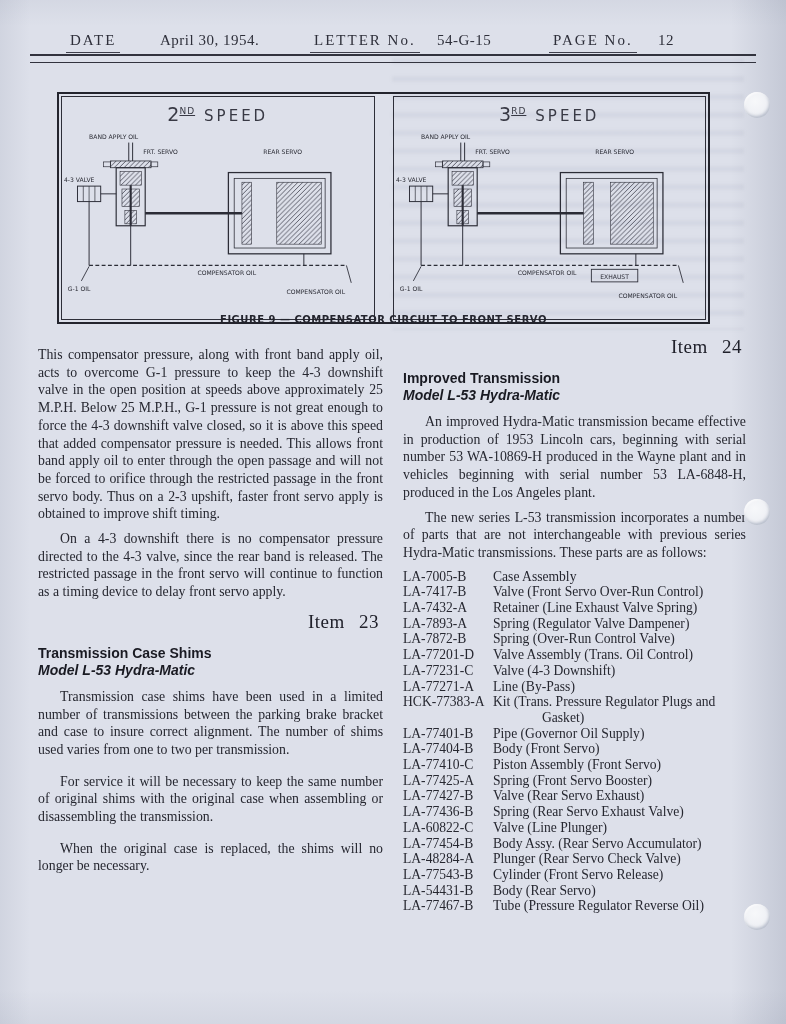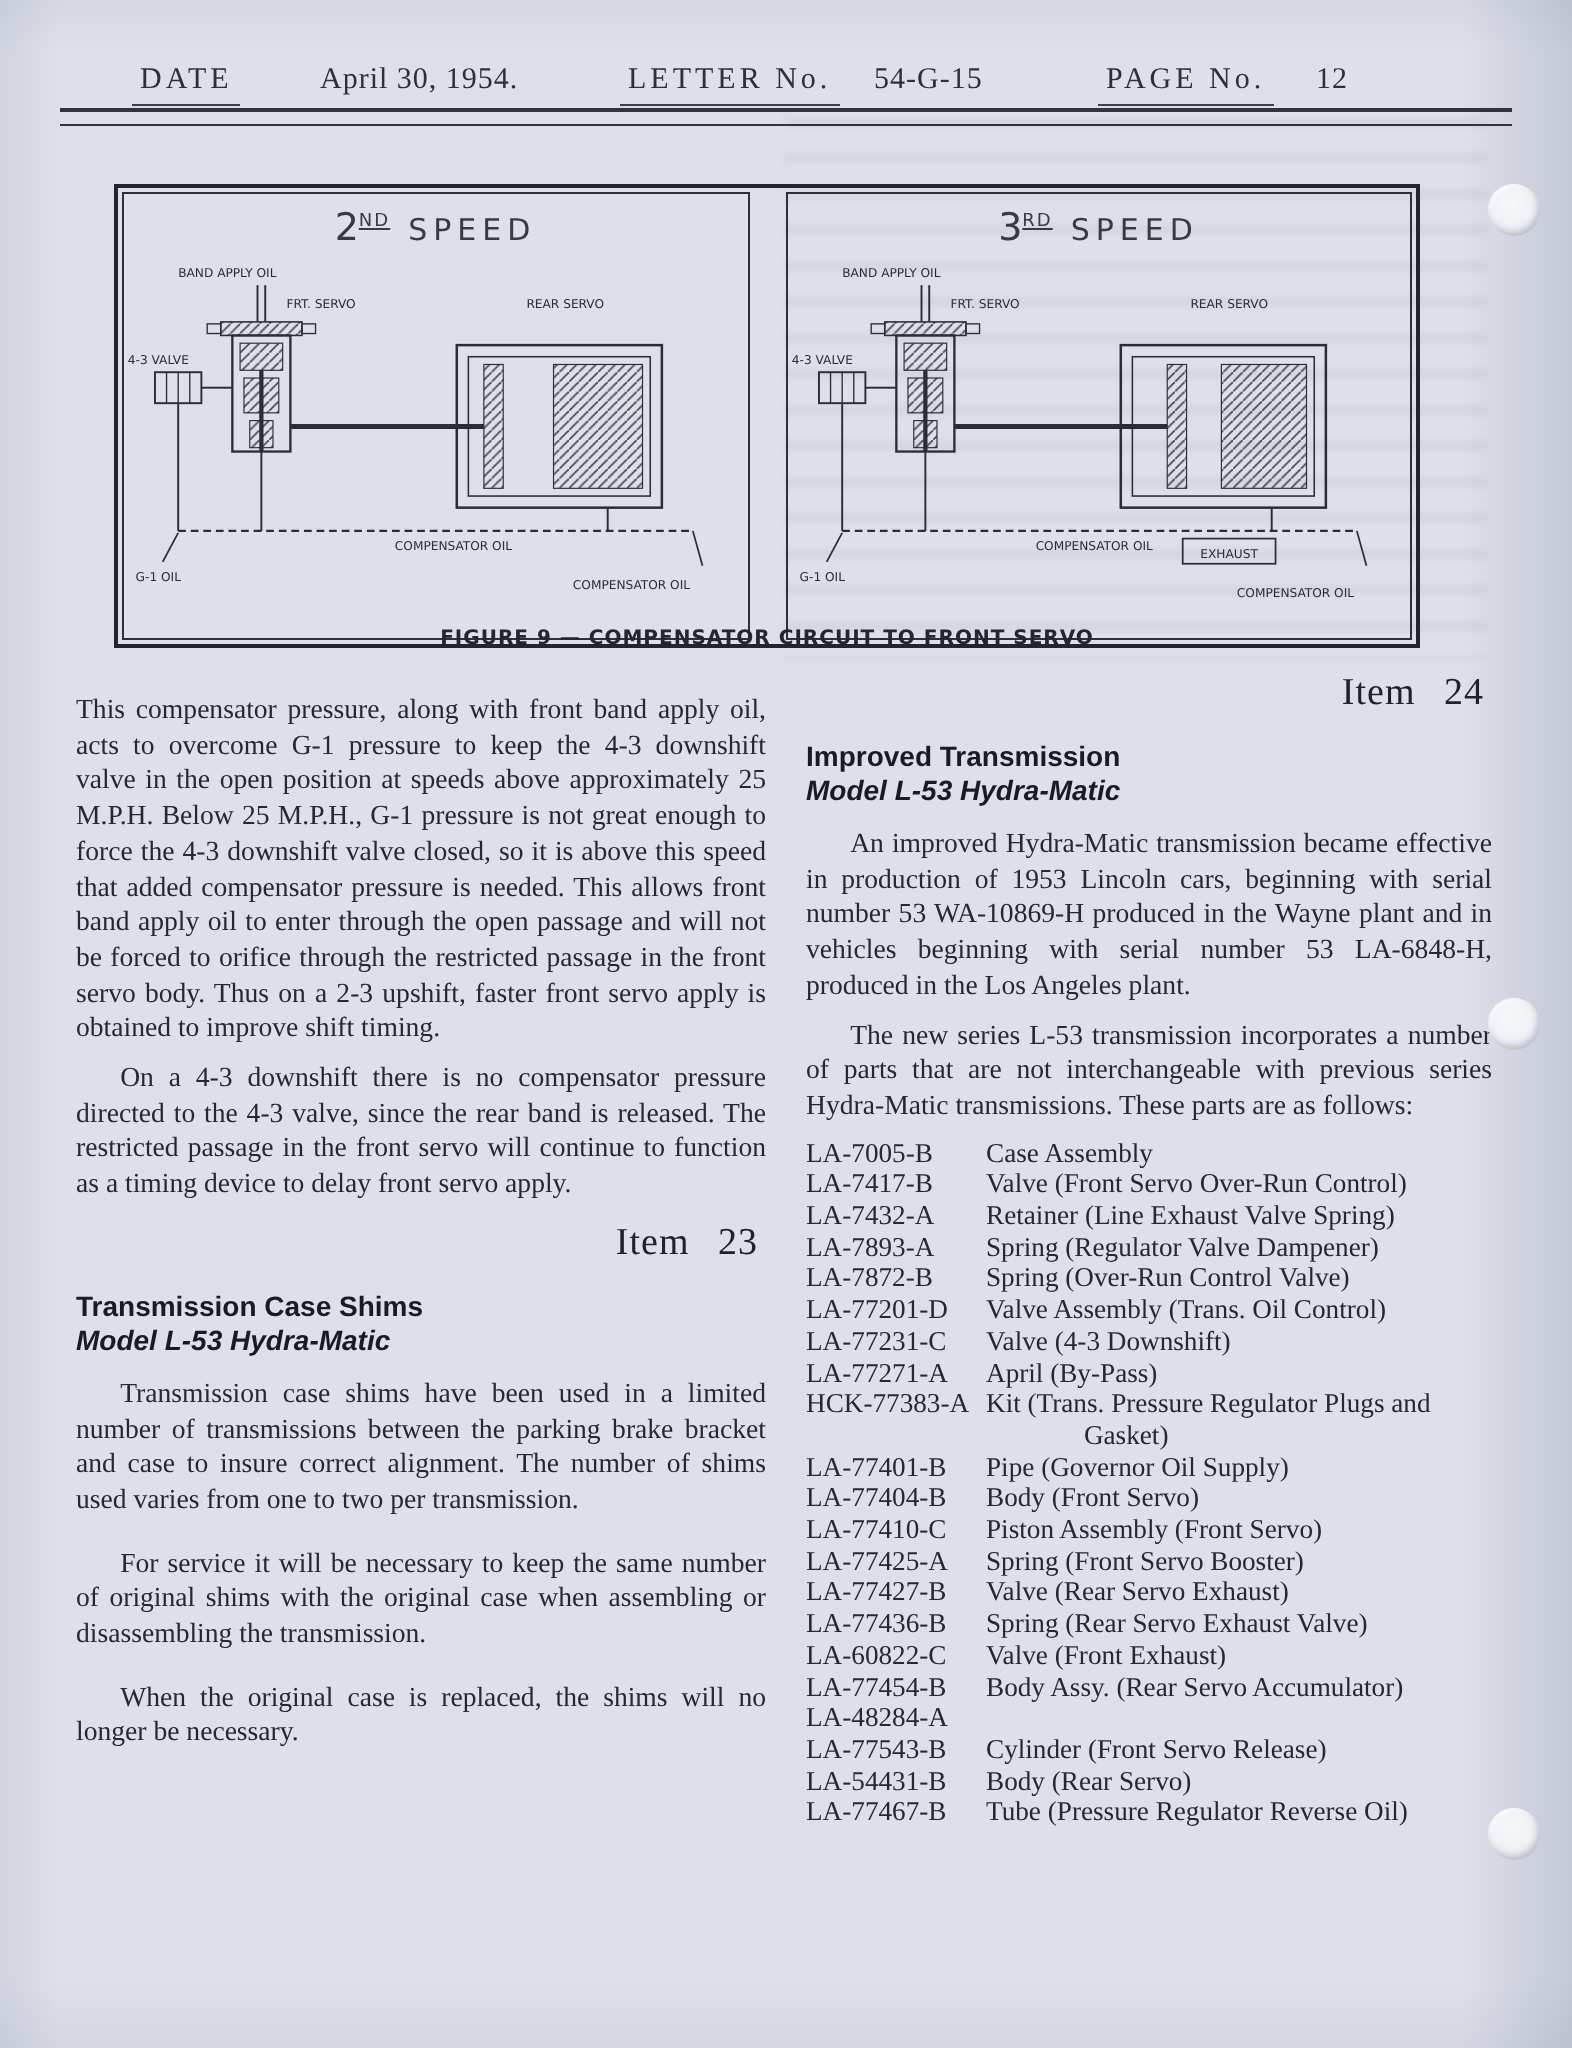--- a/index.html
+++ b/index.html
@@ -265,21 +265,21 @@
           <span class="part-desc">Valve Assembly (Trans. Oil Control)</span>
         </div>
 
         <div class="part-row">
           <span class="part-num">LA-77231-C</span>
           <span class="part-desc">Valve (4-3 Downshift)</span>
         </div>
 
         <div class="part-row">
           <span class="part-num">LA-77271-A</span>
-          <span class="part-desc">April (By-Pass)</span>
+          <span class="part-desc">Line (By-Pass)</span>
         </div>
 
         <div class="part-row">
           <span class="part-num">HCK-77383-A</span>
           <span class="part-desc">Kit (Trans. Pressure Regulator Plugs and Gasket)</span>
         </div>
 
         <div class="part-row">
           <span class="part-num">LA-77401-B</span>
           <span class="part-desc">Pipe (Governor Oil Supply)</span>
@@ -305,30 +305,31 @@
           <span class="part-desc">Valve (Rear Servo Exhaust)</span>
         </div>
 
         <div class="part-row">
           <span class="part-num">LA-77436-B</span>
           <span class="part-desc">Spring (Rear Servo Exhaust Valve)</span>
         </div>
 
         <div class="part-row">
           <span class="part-num">LA-60822-C</span>
-          <span class="part-desc">Valve (Front Exhaust)</span>
+          <span class="part-desc">Valve (Line Plunger)</span>
         </div>
 
         <div class="part-row">
           <span class="part-num">LA-77454-B</span>
           <span class="part-desc">Body Assy. (Rear Servo Accumulator)</span>
         </div>
 
         <div class="part-row">
           <span class="part-num">LA-48284-A</span>
+          <span class="part-desc">Plunger (Rear Servo Check Valve)</span>
         </div>
 
         <div class="part-row">
           <span class="part-num">LA-77543-B</span>
           <span class="part-desc">Cylinder (Front Servo Release)</span>
         </div>
 
         <div class="part-row">
           <span class="part-num">LA-54431-B</span>
           <span class="part-desc">Body (Rear Servo)</span>

